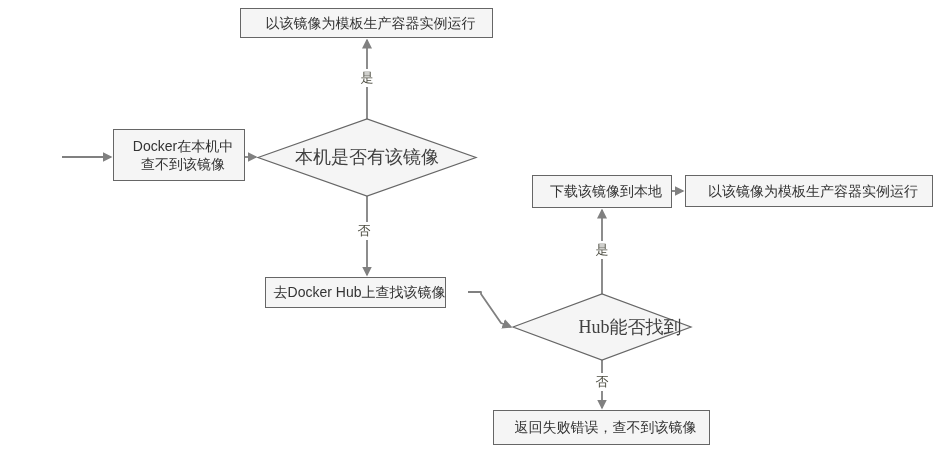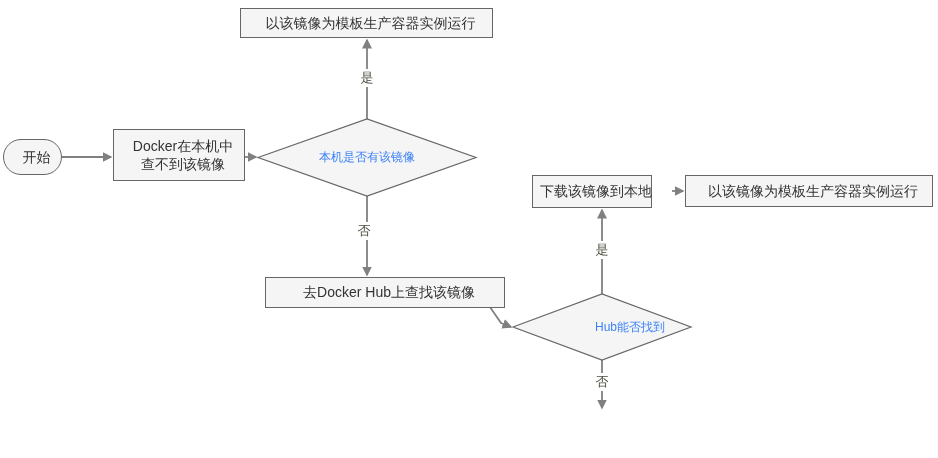--- a/index.html
+++ b/index.html
@@ -22,23 +22,24 @@
     color:#333333;
     font-size:14px;
     line-height:1.3;
     white-space:nowrap;
     padding-left:8px;
   }
   .stadium{border-radius:18px;}
   .diamond-label{
     position:absolute;
     transform:translate(-50%,-50%);
-    color:#3b82f6;
-    font-size:12px;
+    color:#404040;
+    font-size:18px;
     white-space:nowrap;
+    font-family:Liberation Serif, serif;
   }
   .edge-label{
     position:absolute;
     transform:translate(-50%,-50%);
     background:#ffffff;
     color:#4c4c40;
     font-size:13px;
     padding:0 2px;
     white-space:nowrap;
   }
@@ -61,48 +62,48 @@
     <path d="M367 196 L367 275" fill="none" stroke="#808080" stroke-width="1.8" marker-end="url(#arrow)"></path>
     <path d="M468 292 L481 292 L481 294 L501 323 L511 327" fill="none" stroke="#808080" stroke-width="1.8" stroke-linejoin="round" marker-end="url(#arrow)"></path>
     <path d="M602 294 L602 210" fill="none" stroke="#808080" stroke-width="1.8" marker-end="url(#arrow)"></path>
     <path d="M672 191 L683 191" fill="none" stroke="#808080" stroke-width="1.8" marker-end="url(#arrow)"></path>
     <path d="M602 360 L602 408" fill="none" stroke="#808080" stroke-width="1.8" marker-end="url(#arrow)"></path>
 
     <polygon points="258,157.5 367,119 476,157.5 367,196" fill="#f5f5f5" stroke="#666666" stroke-width="1.2"></polygon>
     <polygon points="513,327 602,294 691,327 602,360" fill="#f5f5f5" stroke="#666666" stroke-width="1.2"></polygon>
   </svg>
 
-  <div class="node stadium" style="left:3px;top:139px;width:59px;height:36px;">
-    <span>开始</span>
-  </div>
 
   <div class="node" style="left:113px;top:129px;width:132px;height:52px;">
     <div>Docker在本机中</div>
     <div>查不到该镜像</div>
   </div>
 
   <div class="node" style="left:240px;top:8px;width:253px;height:30px;">
     <span>以该镜像为模板生产容器实例运行</span>
   </div>
 
   <div class="diamond-label" style="left:367px;top:157px;">本机是否有该镜像</div>
 
-  <div class="node" style="left:265px;top:277px;width:240px;height:31px;">
+  <div class="node" style="left:265px;top:277px;width:181px;height:31px;">
     <span>去Docker Hub上查找该镜像</span>
   </div>
 
   <div class="diamond-label" style="left:602px;top:327px;margin-left:28px;">Hub能否找到</div>
 
-  <div class="node" style="left:532px;top:175px;width:120px;height:33px;">
+  <div class="node" style="left:532px;top:175px;width:140px;height:33px;">
     <span>下载该镜像到本地</span>
   </div>
 
   <div class="node" style="left:685px;top:175px;width:248px;height:32px;">
     <span>以该镜像为模板生产容器实例运行</span>
   </div>
 
+  <div class="node" style="left:493px;top:410px;width:217px;height:35px;">
+    <span>返回失败错误，查不到该镜像</span>
+  </div>
 
   <div class="edge-label" style="left:367px;top:78px;">是</div>
   <div class="edge-label" style="left:364px;top:231px;">否</div>
   <div class="edge-label" style="left:602px;top:250px;">是</div>
   <div class="edge-label" style="left:602px;top:382px;">否</div>
 
 </div>
 
 </body></html>

